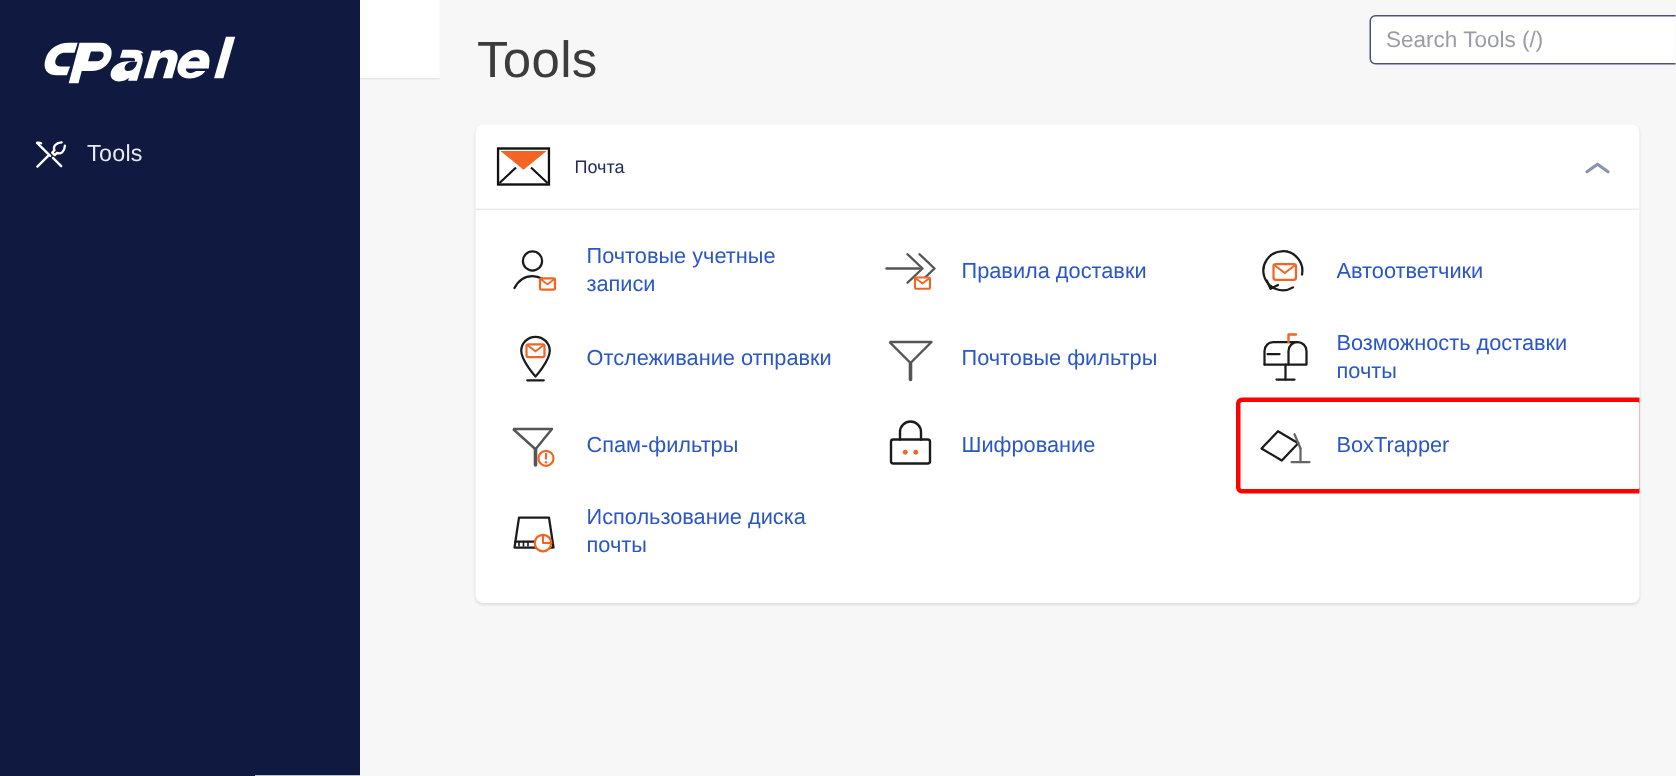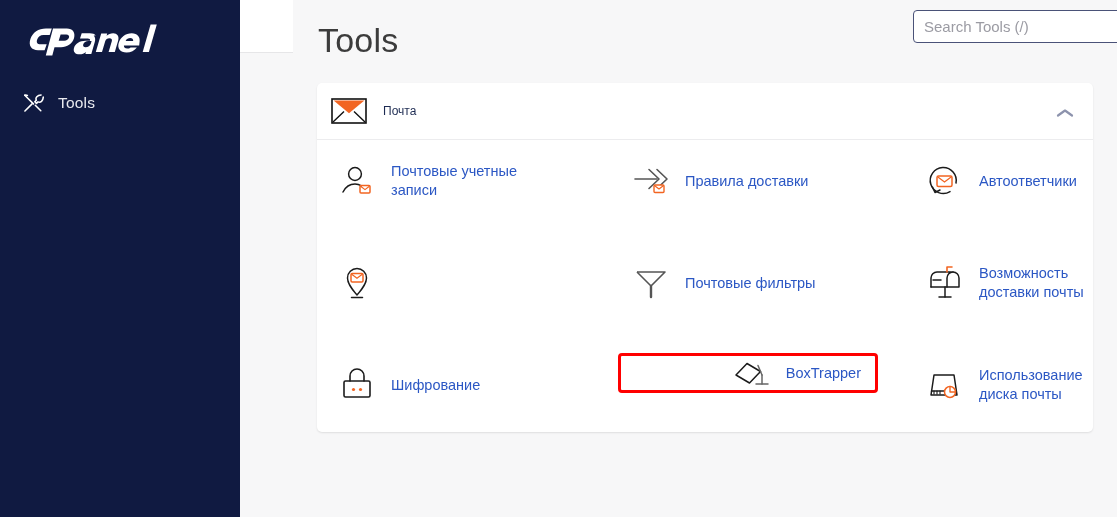--- a/index.html
+++ b/index.html
@@ -111,21 +111,20 @@
 
   .panel-body {
     padding: 12px 0 18px 0;
   }
   .grid {
     display: grid;
     grid-template-columns: 250px 250px 1fr;
     column-gap: 0;
     row-gap: 0;
     padding-left: 14px;
-    gap: 44px;
   }
   .tool {
     display: flex;
     align-items: center;
     gap: 14px;
     height: 58px;
     padding: 0 6px;
     text-decoration: none;
     cursor: pointer;
     position: relative;
@@ -137,22 +136,21 @@
     line-height: 1.28;
     max-width: 170px;
   }
   .tool.highlight {
     outline: 3px solid #ff0000;
     outline-offset: 0;
     border-radius: 1px;
     padding-left: 10px;
     padding-right: 14px;
     margin-left: -4px;
-    height: 34px;
-    justify-content: flex-end;
+    height: 58px;
   }
 </style>
 </head>
 <body>
 
 <div class="app">
 
   <aside class="sidebar">
     <div class="brand">
       <svg width="150" height="34" viewBox="0 0 150 34" aria-hidden="true">
@@ -260,20 +258,21 @@
 
             <a class="tool">
               <span class="ticon">
                 <svg width="40" height="40" viewBox="0 0 40 40" fill="none" stroke="#1b1b1b" stroke-width="1.5">
                   <path d="M20 5.5c-5.2 0-9.5 4.2-9.5 9.4 0 6.6 9.5 17.1 9.5 17.1s9.5-10.5 9.5-17.1c0-5.2-4.3-9.4-9.5-9.4z" stroke-linejoin="round"></path>
                   <path d="M14.5 34.5h11" stroke-linecap="round"></path>
                   <rect x="14" y="10.5" width="12" height="8.5" rx="1.2" stroke="#f26522" fill="#ffffff"></rect>
                   <path d="M14.7 11.2L20 15.2l5.3-4" stroke="#f26522" stroke-width="1.2"></path>
                 </svg>
               </span>
+              <span class="tlabel">Отслеживание отправки</span>
             </a>
 
 
             <a class="tool">
               <span class="ticon">
                 <svg width="40" height="40" viewBox="0 0 40 40" fill="none" stroke="#555555" stroke-width="1.6" stroke-linejoin="round">
                   <path d="M6 9h28L20 23v11"></path>
                   <path d="M20 23L6 9"></path>
                   <path d="M20 23v11" stroke-width="2.4" stroke-linecap="round"></path>
                 </svg>
@@ -288,20 +287,33 @@
                   <path d="M6 24h28V15c0-3.3-2.7-6-6-6" stroke-linecap="round" stroke-linejoin="round"></path>
                   <path d="M8 17h8" stroke-linecap="round"></path>
                   <path d="M20 24v10" stroke-linecap="round"></path>
                   <path d="M14 34h12" stroke-linecap="round"></path>
                   <path d="M22 9V4h5" stroke="#f26522" stroke-width="1.6" stroke-linecap="round" stroke-linejoin="round"></path>
                 </svg>
               </span>
               <span class="tlabel">Возможность доставки почты</span>
             </a>
 
+            <a class="tool">
+              <span class="ticon">
+                <svg width="40" height="40" viewBox="0 0 40 40" fill="none" stroke="#555555" stroke-width="1.6" stroke-linejoin="round">
+                  <path d="M5 9h26L20 22.5V33"></path>
+                  <path d="M20 22.5L5 9"></path>
+                  <path d="M20 22.5V33" stroke-width="2.4" stroke-linecap="round"></path>
+                  <circle cx="27" cy="28.5" r="5" stroke="#f26522" stroke-width="1.5" fill="#ffffff"></circle>
+                  <path d="M27 25.6v3.2" stroke="#f26522" stroke-width="1.4" stroke-linecap="round"></path>
+                  <circle cx="27" cy="31.2" r=".8" fill="#f26522" stroke="none"></circle>
+                </svg>
+              </span>
+              <span class="tlabel">Спам-фильтры</span>
+            </a>
 
             <a class="tool">
               <span class="ticon">
                 <svg width="40" height="40" viewBox="0 0 40 40" fill="none" stroke="#1b1b1b" stroke-width="1.6">
                   <rect x="7" y="16" width="26" height="16" rx="1.5"></rect>
                   <path d="M13 16v-5a7 7 0 0 1 14 0v5" stroke-linecap="round"></path>
                   <circle cx="16.5" cy="24.5" r="1.6" fill="#f26522" stroke="none"></circle>
                   <circle cx="23.5" cy="24.5" r="1.6" fill="#f26522" stroke="none"></circle>
                 </svg>
               </span>

